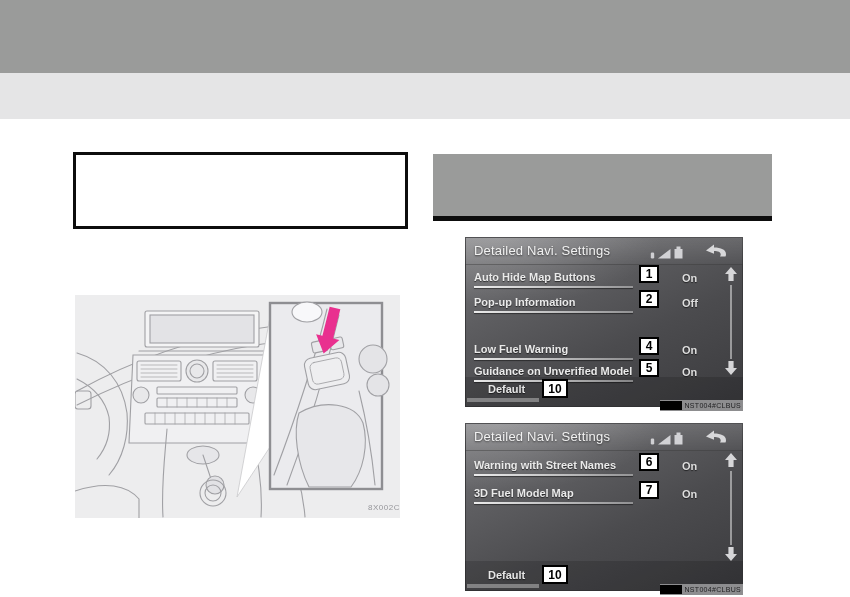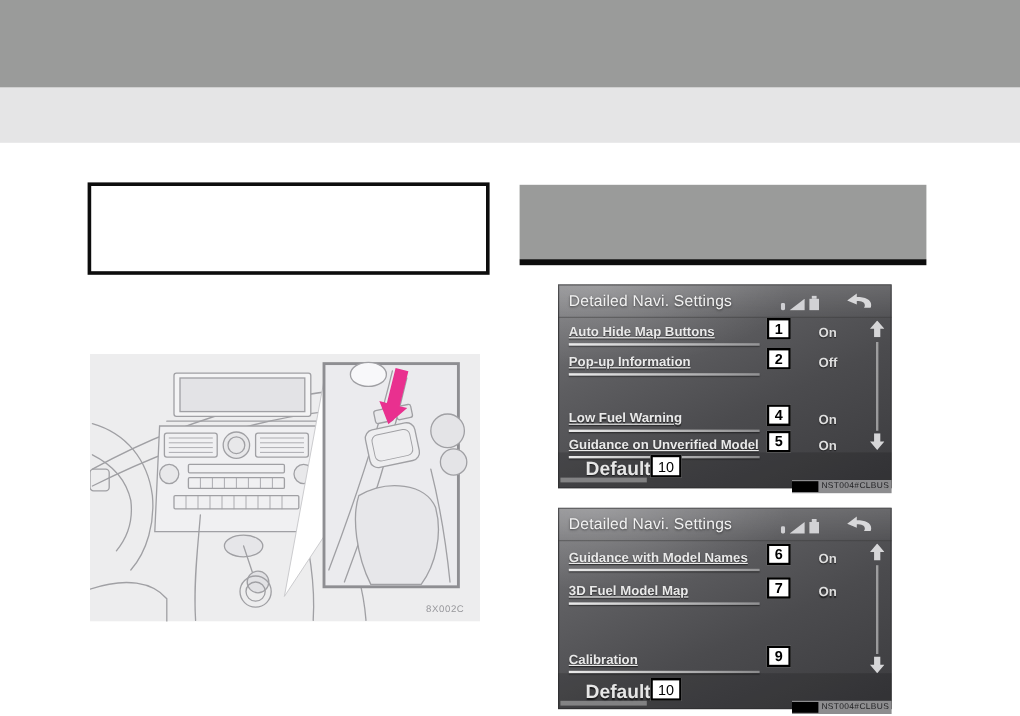--- a/index.html
+++ b/index.html
@@ -6,62 +6,62 @@
   .page{position:relative;width:850px;height:597px;background:#ffffff;overflow:hidden;
         font-family:"Liberation Sans",sans-serif;}
   .top-bar{position:absolute;left:0;top:0;width:850px;height:73px;background:#9a9b9a;}
   .sub-bar{position:absolute;left:0;top:73px;width:850px;height:46px;background:#e5e5e6;}
   .note-box{position:absolute;left:73px;top:152px;width:329px;height:71px;
             background:#fff;border:3px solid #0d0d0d;}
   .section-header{position:absolute;left:433px;top:154px;width:339px;height:62px;background:#9a9b9a;}
   .section-rule{position:absolute;left:433px;top:216px;width:339px;height:5px;background:#0d0d0d;}
 
   .illustration{position:absolute;left:75px;top:295px;width:325px;height:223px;}
-  .ill-code{position:absolute;right:13px;bottom:6px;font-size:8px;color:#97979b;letter-spacing:0.5px;margin-top:44px;}
+  .ill-code{position:absolute;right:0;bottom:6px;font-size:8px;color:#97979b;letter-spacing:0.5px;margin-top:44px;}
 
   .screen{position:absolute;width:278px;overflow:visible;
      background:
        radial-gradient(130% 90% at 12% 0%, rgba(255,255,255,0.20), rgba(255,255,255,0) 45%),
        linear-gradient(155deg,#7a7a7d 0%,#5e5e61 30%,#4b4b4e 60%,#3b3b3e 100%);
      box-shadow:0 0 0 1px #3a3a3c inset;}
   .screen-1{left:465px;top:237px;height:170px;}
   .screen-2{left:465px;top:423px;height:168px;}
   .titlebar{position:absolute;left:0;top:0;right:0;height:27px;
      background:linear-gradient(180deg,rgba(255,255,255,0.12),rgba(255,255,255,0.02));
      border-bottom:1px solid rgba(15,15,15,0.35);}
   .scr-title{position:absolute;left:9px;top:6px;font-size:13px;font-weight:normal;color:#f2f2f2;
      letter-spacing:0.2px;text-shadow:0 1px 2px rgba(0,0,0,0.55);white-space:nowrap;}
   .status{position:absolute;left:185px;top:9px;display:flex;align-items:flex-end;gap:3px;}
   .backbtn{position:absolute;left:239px;top:6px;width:26px;height:15px;}
 
   .bottomband{position:absolute;left:0;bottom:0;right:0;height:30px;background:rgba(0,0,0,0.15);}
 
   .row{position:absolute;left:9px;width:262px;height:20px;}
   .rlabel{position:absolute;left:0;top:0;font-size:11px;font-weight:bold;color:#eaeaea;
-     white-space:nowrap;text-shadow:0 1px 1px rgba(0,0,0,0.6);text-decoration:underline;}
+     white-space:nowrap;text-shadow:0 1px 1px rgba(0,0,0,0.6);}
   .runder{position:absolute;left:0;top:15px;width:159px;height:2px;
      background:linear-gradient(90deg,rgba(242,242,242,0.95),rgba(242,242,242,0.40));
      box-shadow:0 1px 1px rgba(0,0,0,0.45);}
   .rvalue{position:absolute;left:208px;top:1px;font-size:11px;font-weight:bold;color:#dedede;
      text-shadow:0 1px 1px rgba(0,0,0,0.6);}
   .ntag{position:absolute;left:165px;top:-6px;min-width:12px;height:14px;padding:0 2px;
      background:#ffffff;border:2px solid #000;color:#000;font-size:12px;font-weight:bold;
      display:flex;align-items:center;justify-content:center;line-height:1;}
 
   .sbar{position:absolute;left:256px;top:0;width:20px;height:100%;}
   .strack{position:absolute;left:9px;top:48px;width:2px;height:74px;background:rgba(225,225,225,0.55);}
   .sarrow{position:absolute;left:4px;width:12px;height:14px;}
   .sarrow.up{top:30px;} .sarrow.down{top:124px;}
 
   .defgroup{position:absolute;left:0;top:144px;width:262px;height:24px;}
   .defstrip{position:absolute;left:2px;top:17px;width:72px;height:4px;background:rgba(195,195,195,0.5);}
-  .deflabel{position:absolute;left:23px;top:2px;font-size:16px;font-weight:bold;color:#e6e6e6;
+  .deflabel{position:absolute;left:23px;top:2px;font-size:11px;font-weight:bold;color:#e6e6e6;
      text-shadow:0 1px 1px rgba(0,0,0,0.6);}
   .defntag{position:absolute;left:77px;top:-2px;min-width:18px;height:15px;padding:0 2px;
-     background:#fff;border:2px solid #000;color:#000;font-size:12px;font-weight:normal;
+     background:#fff;border:2px solid #000;color:#000;font-size:12px;font-weight:bold;
      display:flex;align-items:center;justify-content:center;line-height:1;}
 
   .wm{position:absolute;right:0;bottom:-4px;height:11px;display:flex;align-items:center;
       background:#8d8d8f;padding-right:2px;}
   .wm-chip{width:22px;height:9px;background:#000;margin-right:2px;}
   .wm-text{font-size:7px;color:#1e1e20;letter-spacing:0.3px;white-space:nowrap;}
 </style>
 </head>
 <body>
 
@@ -215,36 +215,30 @@
           <rect x="2.5" y="0.5" width="4" height="2.5" fill="#d2d2d5"></rect>
           <rect x="0.5" y="3" width="8" height="9.5" fill="#d2d2d5"></rect>
         </svg>
     </div>
     <svg class="backbtn" viewBox="0 0 26 15">
       <path d="M2,7.5 L10,1.5 L10,4.6 C17,4.6 22,6.8 22,11.2 C22,12 21.8,12.8 21.5,13.5 L16,13.5 C16.5,12.8 16.7,12.1 16.7,11.4 C16.7,9 14,7.9 10,7.9 L10,10.8 Z" fill="#d8d8da"></path>
     </svg>
     <div class="bottomband"></div>
 
     <div class="row" style="top:36px">
-      <span class="rlabel">Guidance with Model Names</span>
+      <span class="rlabel">Warning with Street Names</span>
       <span class="runder"></span>
       <span class="rvalue">On</span>
       <span class="ntag">6</span>
     </div>
     <div class="row" style="top:64px">
       <span class="rlabel">3D Fuel Model Map</span>
       <span class="runder"></span>
       <span class="rvalue">On</span>
       <span class="ntag">7</span>
-    </div>
-    <div class="row" style="top:121px">
-      <span class="rlabel">Calibration</span>
-      <span class="runder"></span>
-      <span class="rvalue"></span>
-      <span class="ntag">9</span>
     </div>
 
     <div class="sbar">
       <svg class="sarrow up" viewBox="0 0 12 14">
           <path d="M6,0 L12,7 L8.6,7 L8.6,14 L3.4,14 L3.4,7 L0,7 Z" fill="#d6d6d8"></path>
         </svg>
       <div class="strack"></div>
       <svg class="sarrow down" viewBox="0 0 12 14">
           <path d="M6,14 L12,7 L8.6,7 L8.6,0 L3.4,0 L3.4,7 L0,7 Z" fill="#d6d6d8"></path>
         </svg>

